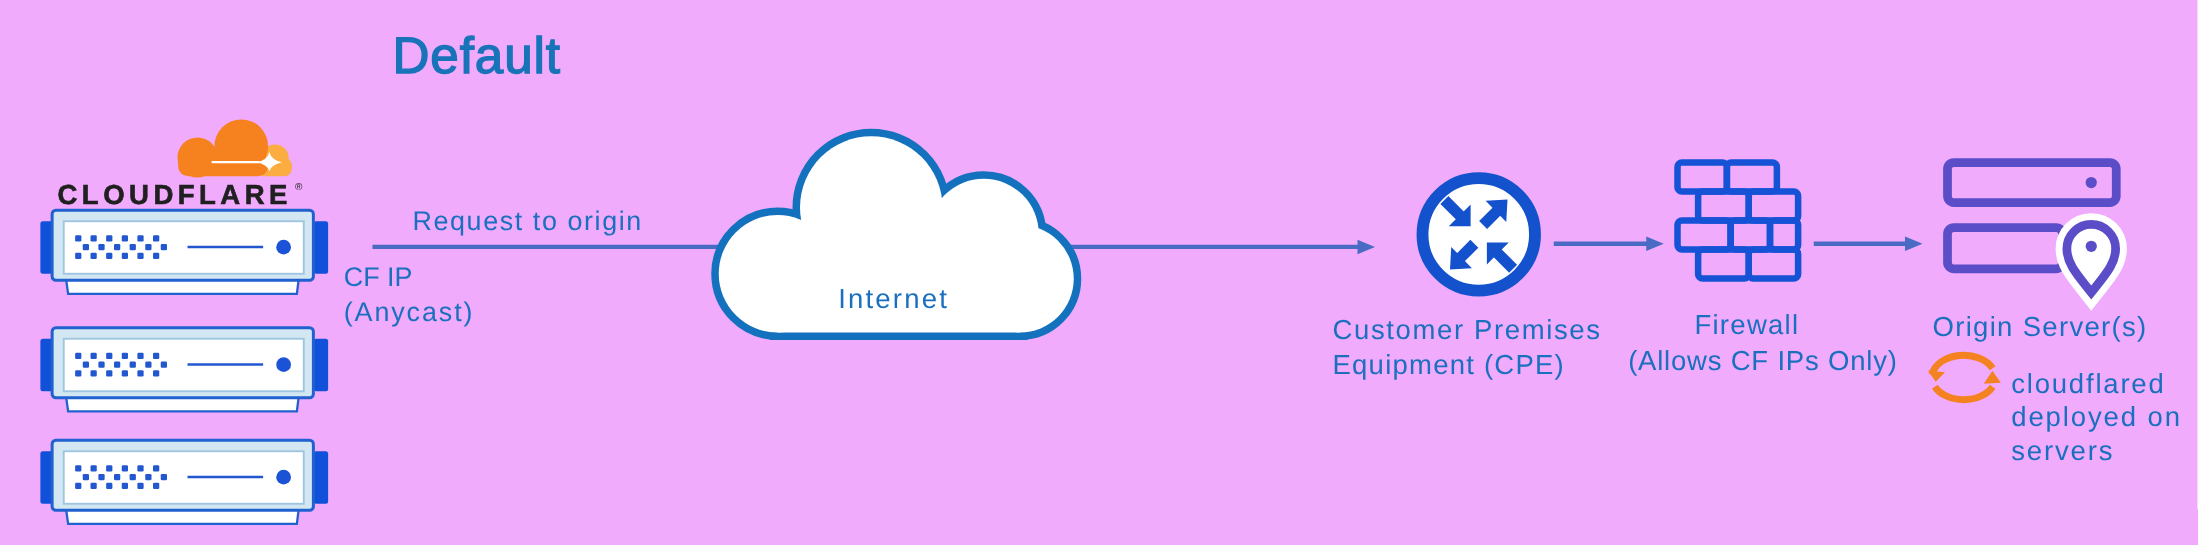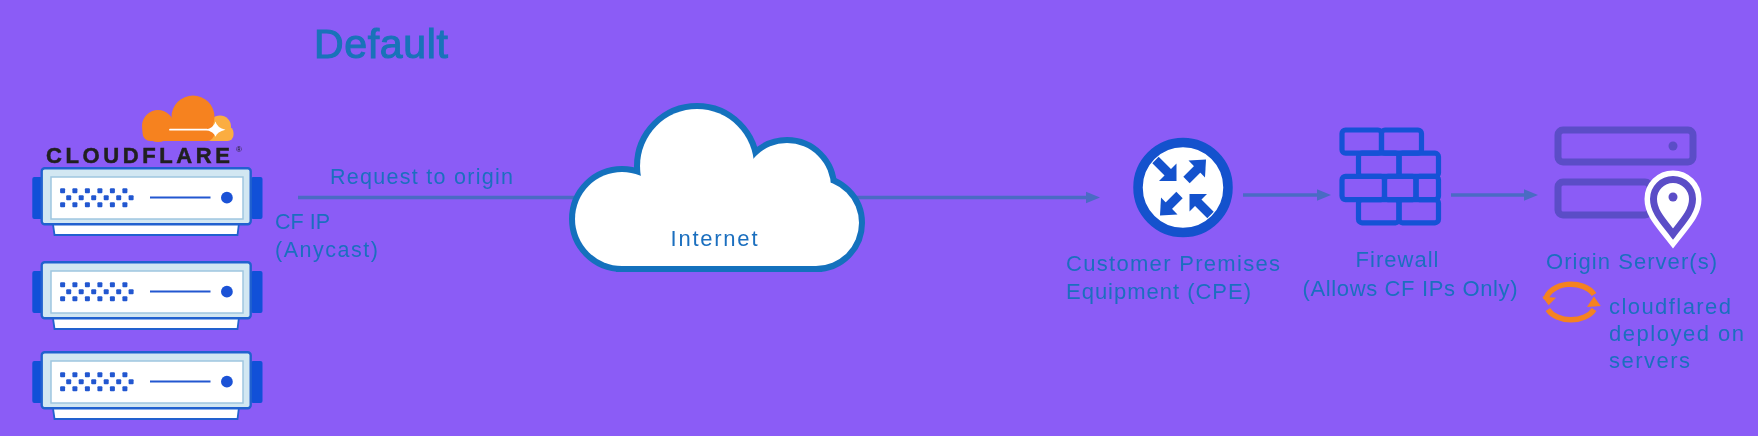--- a/index.html
+++ b/index.html
@@ -1,16 +1,16 @@
 <!DOCTYPE html>
 <html><head>
 <meta charset="utf-8">
 <style>
   html,body{margin:0;padding:0;background:#ffffff;}
-  #canvas{position:relative;width:1758px;height:436px;background:#8b5cf6;overflow:hidden;}
+  #canvas{position:relative;width:1758px;height:436px;background:#f0abfc;overflow:hidden;}
   svg{position:absolute;left:0;top:0;}
   text{font-family:"Liberation Sans",sans-serif;}
 </style>
 </head>
 <body>
 <div id="canvas">
 <svg width="1758" height="436" viewBox="0 0 1758 436">
   <defs>
     <g id="srv">
 

